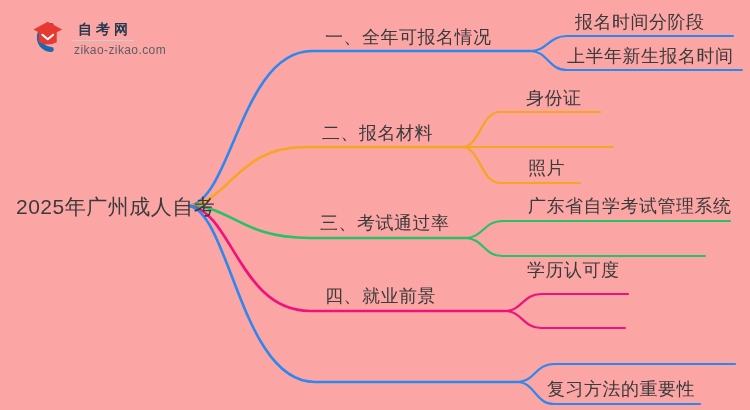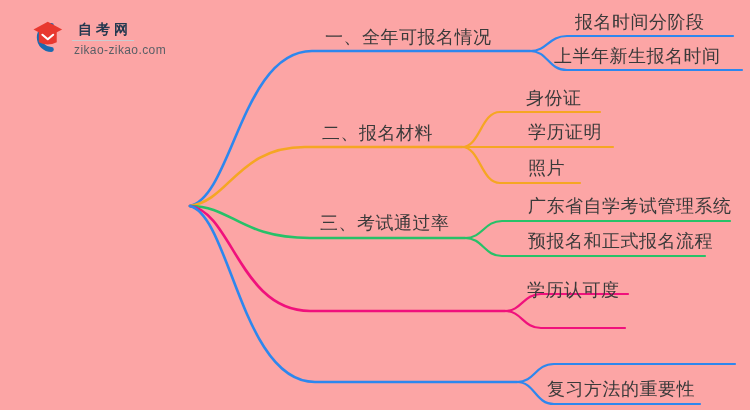--- a/index.html
+++ b/index.html
@@ -63,31 +63,31 @@
       <path d="M26,6 A13.5,13.5 0 1 0 26,33" stroke="#1a6ab0" stroke-width="5.5" fill="none" stroke-linecap="round"></path>
       <polygon points="22,2 38,10.5 22,19 6,10.5" fill="#e8382f"></polygon>
       <path d="M12,13 L32,13 L32,25 Q22,30 12,25 Z" fill="#e8382f"></path>
       <polyline points="16,16.5 22,21.5 28,16.5" stroke="#ffffff" stroke-width="2.4" fill="none" stroke-linecap="round" stroke-linejoin="round"></polyline>
     </svg>
     <div class="logo-name">自考网</div>
     <div class="logo-div"></div>
     <div class="logo-domain">zikao-zikao.com</div>
   </div>
 
+  <div class="root-lbl">2025年广州成人自考</div>
 
   <div class="lbl" style="left:325px;top:27px;">一、全年可报名情况</div>
   <div class="lbl" style="left:575px;top:12px;">报名时间分阶段</div>
-  <div class="lbl" style="left:554px;top:46px;">上半年新生报名时间</div>
+  <div class="lbl" style="left:567px;top:46px;">上半年新生报名时间</div>
 
   <div class="lbl" style="left:322px;top:123px;">二、报名材料</div>
   <div class="lbl" style="left:526px;top:88px;">身份证</div>
-  <div class="lbl" style="left:528px;top:122px;">学历证明</div>
   <div class="lbl" style="left:528px;top:158px;">照片</div>
 
   <div class="lbl" style="left:320px;top:213px;">三、考试通过率</div>
   <div class="lbl" style="left:528px;top:196px;">广东省自学考试管理系统</div>
-  <div class="lbl" style="left:528px;top:231px;">预报名和正式报名流程</div>
 
-  <div class="lbl" style="left:527px;top:280px;">学历认可度</div>
+  <div class="lbl" style="left:325px;top:286px;">四、就业前景</div>
+  <div class="lbl" style="left:527px;top:260px;">学历认可度</div>
 
   <div class="lbl" style="left:547px;top:379px;">复习方法的重要性</div>
 
 </div>
 
 </body></html>

